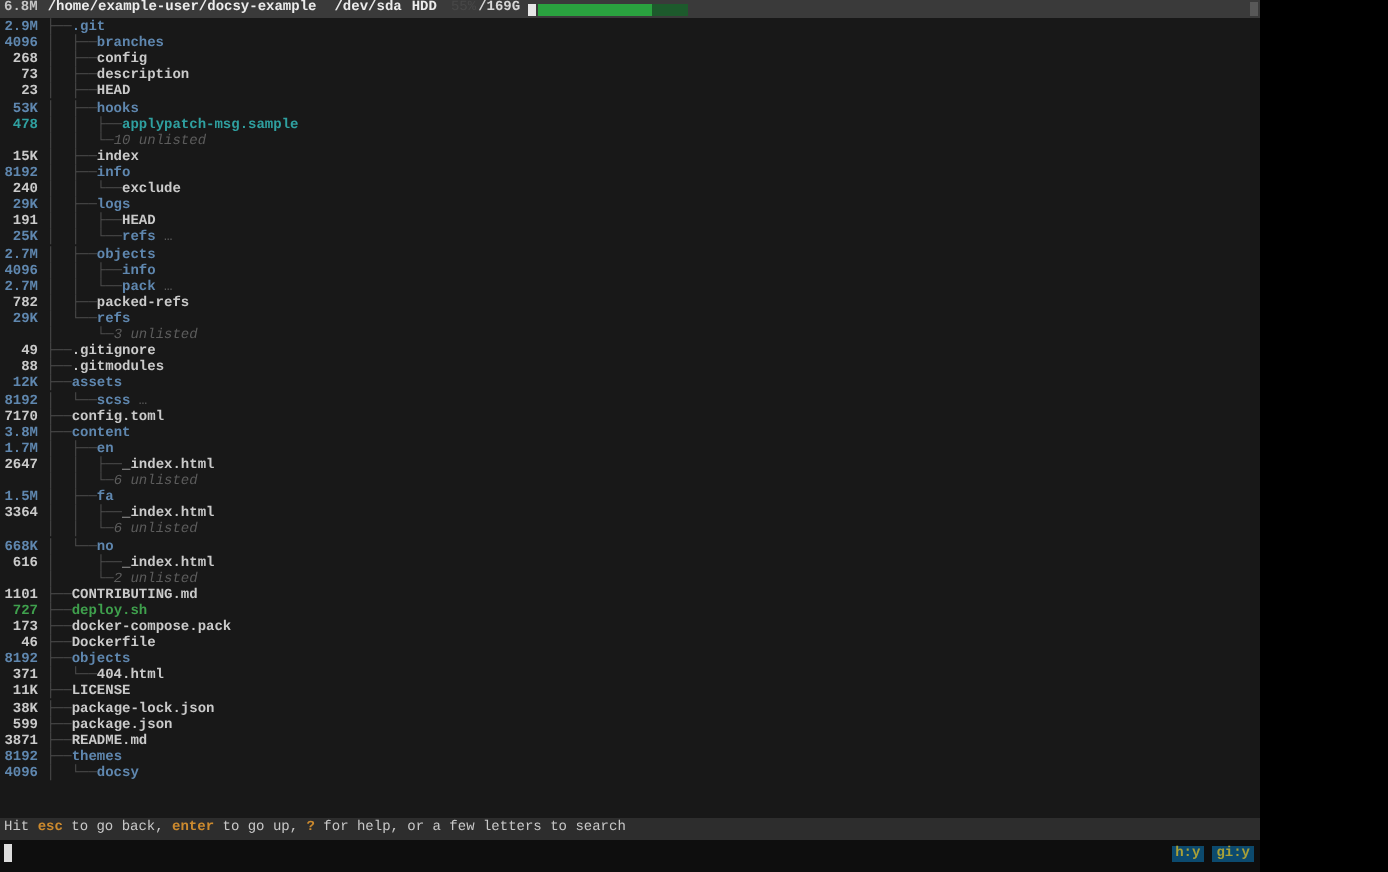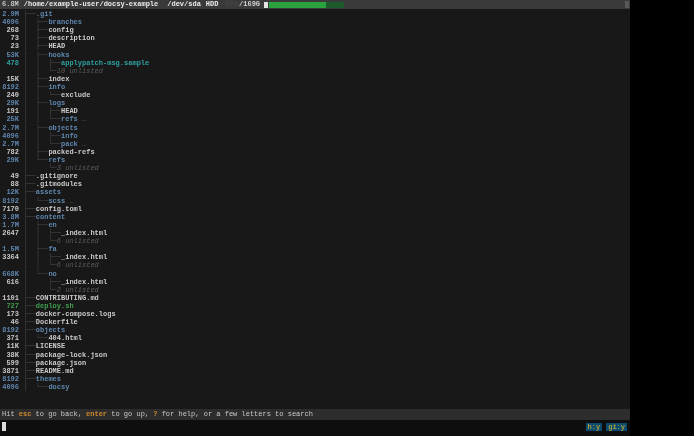--- a/index.html
+++ b/index.html
@@ -106,21 +106,21 @@
       <div class="row file"><span class="size">2647</span><span class="prefix"> │  │  ├──</span><span class="name">_index.html</span></div>
       <div class="row unlisted"><span class="size"></span><span class="prefix"> │  │  └─</span><span class="name">6 unlisted</span></div>
       <div class="row dir"><span class="size">1.5M</span><span class="prefix"> │  ├──</span><span class="name">fa</span></div>
       <div class="row file"><span class="size">3364</span><span class="prefix"> │  │  ├──</span><span class="name">_index.html</span></div>
       <div class="row unlisted"><span class="size"></span><span class="prefix"> │  │  └─</span><span class="name">6 unlisted</span></div>
       <div class="row dir"><span class="size">668K</span><span class="prefix"> │  └──</span><span class="name">no</span></div>
       <div class="row file"><span class="size">616</span><span class="prefix"> │     ├──</span><span class="name">_index.html</span></div>
       <div class="row unlisted"><span class="size"></span><span class="prefix"> │     └─</span><span class="name">2 unlisted</span></div>
       <div class="row file"><span class="size">1101</span><span class="prefix"> ├──</span><span class="name">CONTRIBUTING.md</span></div>
       <div class="row exec_green"><span class="size">727</span><span class="prefix"> ├──</span><span class="name">deploy.sh</span></div>
-      <div class="row file"><span class="size">173</span><span class="prefix"> ├──</span><span class="name">docker-compose.logs</span></div>
+      <div class="row file"><span class="size">173</span><span class="prefix"> ├──</span><span class="name">docker-compose.pack</span></div>
       <div class="row file"><span class="size">46</span><span class="prefix"> ├──</span><span class="name">Dockerfile</span></div>
       <div class="row dir"><span class="size">8192</span><span class="prefix"> ├──</span><span class="name">objects</span></div>
       <div class="row file"><span class="size">371</span><span class="prefix"> │  └──</span><span class="name">404.html</span></div>
       <div class="row file"><span class="size">11K</span><span class="prefix"> ├──</span><span class="name">LICENSE</span></div>
       <div class="row file"><span class="size">38K</span><span class="prefix"> ├──</span><span class="name">package-lock.json</span></div>
       <div class="row file"><span class="size">599</span><span class="prefix"> ├──</span><span class="name">package.json</span></div>
       <div class="row file"><span class="size">3871</span><span class="prefix"> ├──</span><span class="name">README.md</span></div>
       <div class="row dir"><span class="size">8192</span><span class="prefix"> ├──</span><span class="name">themes</span></div>
       <div class="row dir"><span class="size">4096</span><span class="prefix"> │  └──</span><span class="name">docsy</span></div>
     </div>

